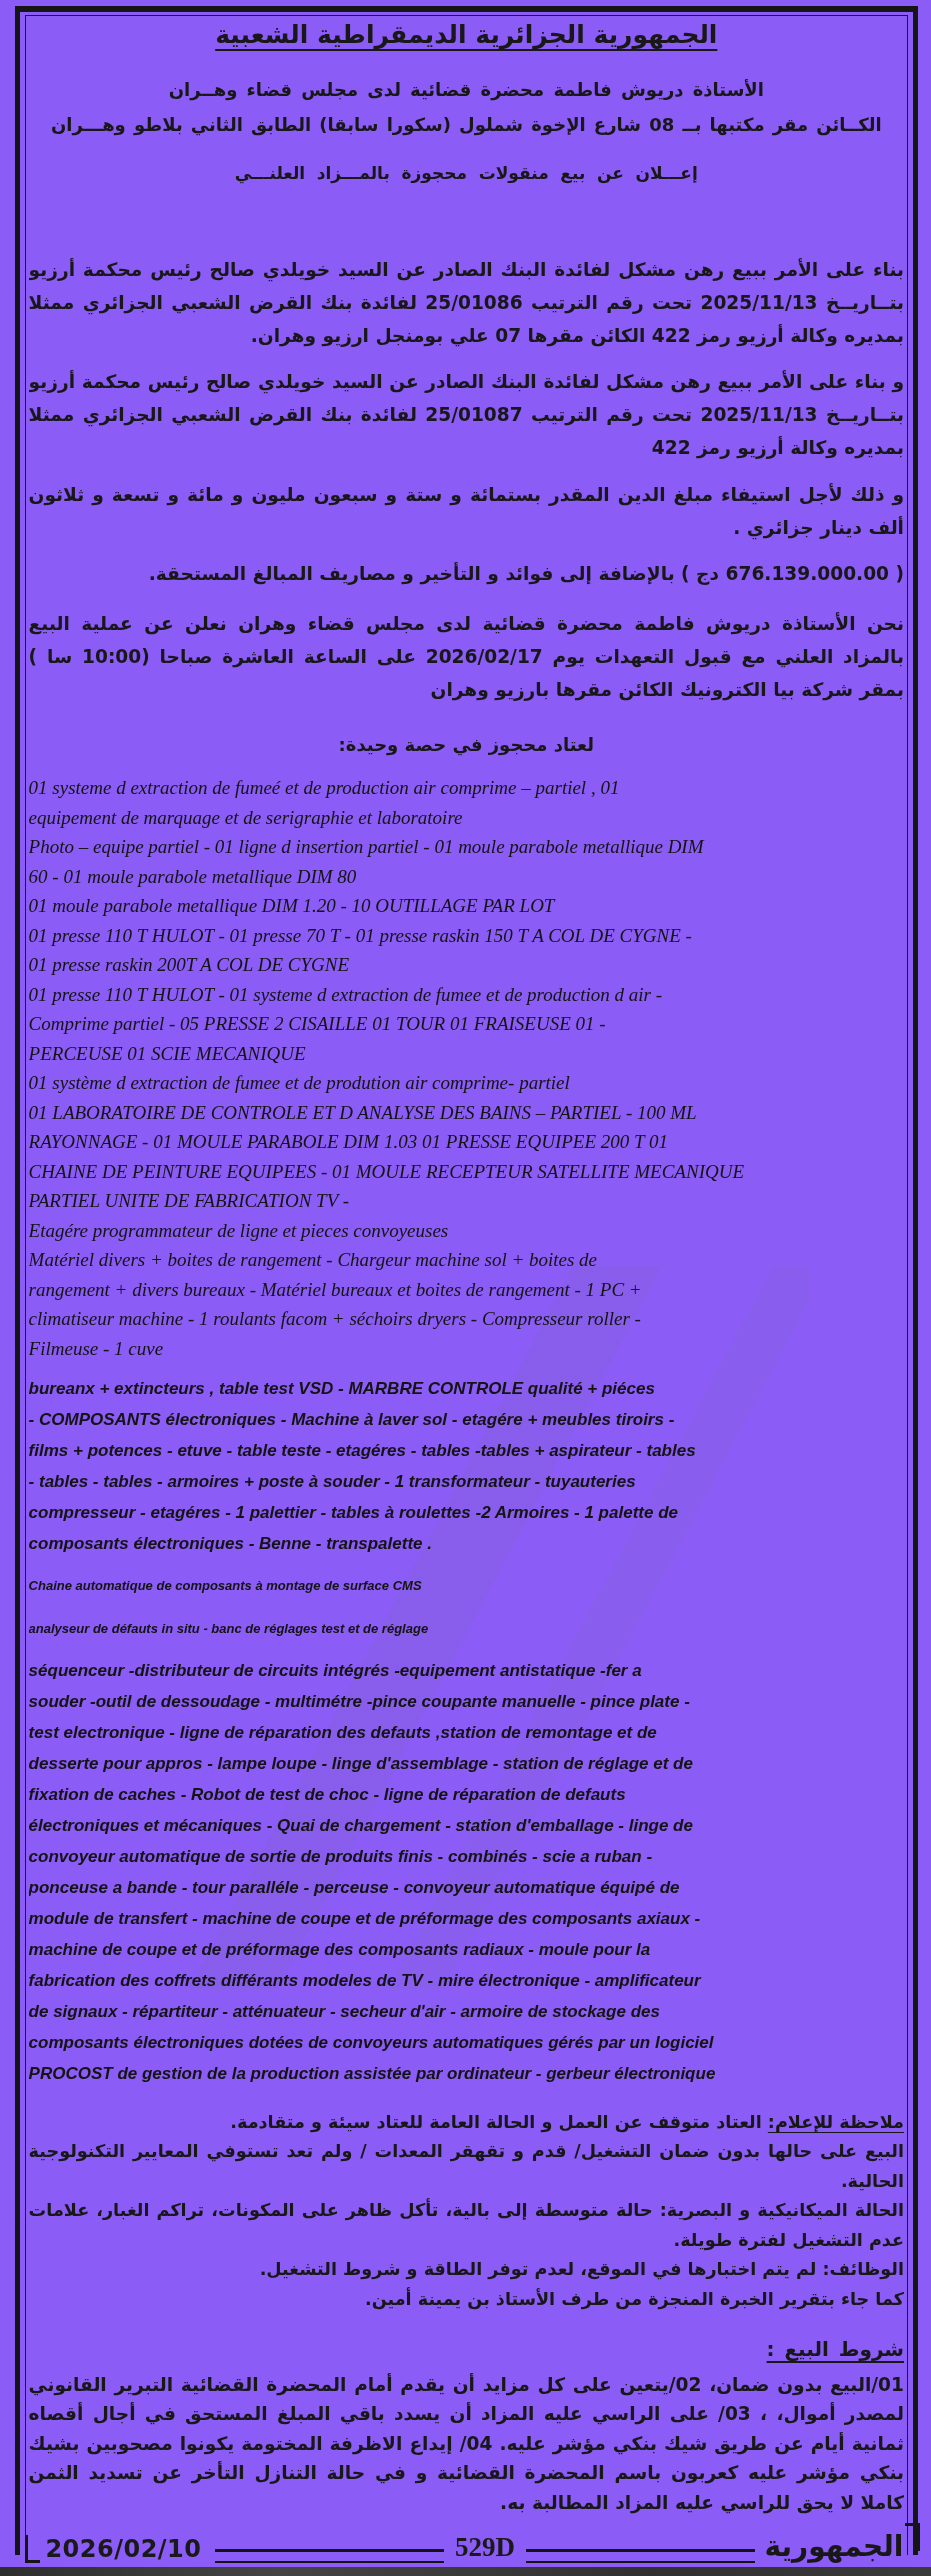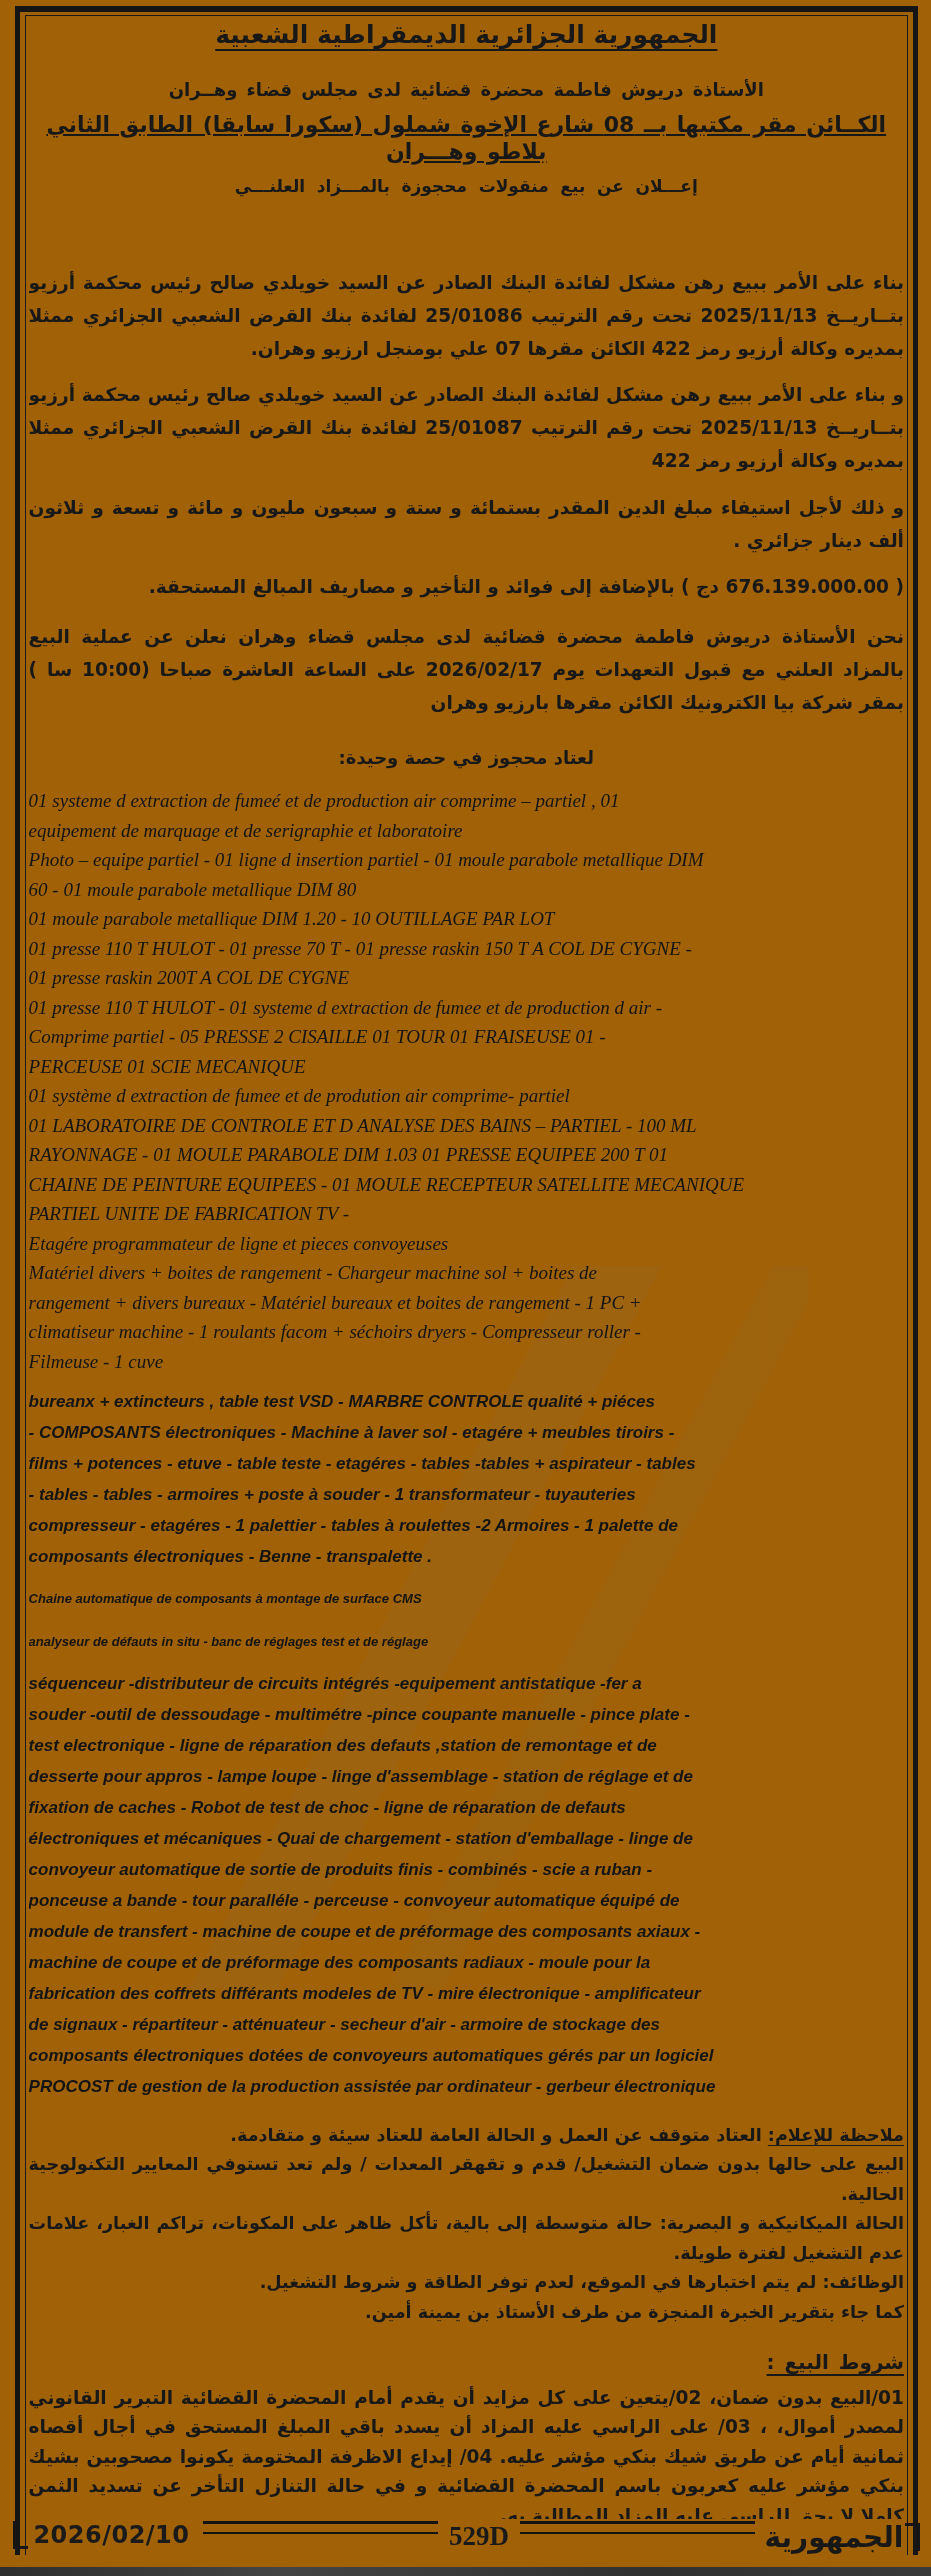--- a/index.html
+++ b/index.html
@@ -4,21 +4,21 @@
 <style>
   html,body{margin:0;padding:0;}
   body{
     width:931px;height:2576px;
     background:#e9e9e6;
     font-family:"DejaVu Sans",sans-serif;
     -webkit-font-smoothing:antialiased;
   }
   .page{
     position:relative;width:931px;height:2576px;
-    background:#a16207;overflow:hidden;
+    background:#8b5cf6;overflow:hidden;
     color:#1a1a1a;
   }
   
   .frame{
     position:absolute;top:5.7px;left:15.2px;right:13.3px;bottom:21px;
     border-top:6.7px solid #151515;
     border-left:5.7px solid #151515;
     border-right:5.7px solid #151515;
   }
   .frame-inner{
@@ -32,21 +32,21 @@
     position:absolute;top:19px;left:28.6px;right:27px;bottom:57px;
     overflow:hidden;
   }
   .ar{direction:rtl;unicode-bidi:plaintext;font-weight:700;color:#181818;}
   .republic{
     font-size:25px;line-height:32px;text-align:center;
     text-decoration:underline;text-underline-offset:5.7px;
     margin:0 0 25px 0;letter-spacing:0.5px;
   }
   .officer{font-size:18px;line-height:27px;text-align:center;margin-bottom:7.6px;word-spacing:2.9px;}
-  .address{font-size:22px;line-height:27px;text-align:center;margin-bottom:7px;word-spacing:1.9px;text-decoration:underline;}
+  .address{font-size:18px;line-height:27px;text-align:center;margin-bottom:21px;word-spacing:1.9px;}
   .notice-title{
     font-size:17px;line-height:28.6px;text-align:center;
     margin-bottom:66px;word-spacing:5.7px;letter-spacing:0.5px;
   }
   .para{
     font-size:18.6px;line-height:33px;text-align:justify;text-align-last:right;
     margin-bottom:13.3px;
   }
   .amount{margin-bottom:17px;}
   .announce{margin-bottom:25px;}
@@ -64,21 +64,21 @@
   .note-heading{text-decoration:underline;text-underline-offset:3.8px;}
   .cond-heading{
     font-size:20px;line-height:28.6px;text-align:right;
     text-decoration:underline;text-underline-offset:4.8px;
     margin-bottom:5.7px;word-spacing:2.9px;
   }
   .cond-body{font-size:18.6px;line-height:29.5px;text-align:justify;text-align-last:right;margin-bottom:13px;}
   
   .footer{
     position:absolute;left:0;right:0;bottom:13.3px;height:42px;
-    display:flex;align-items:flex-start;
+    display:flex;align-items:flex-end;padding-left:12px;
   }
   .bracket{width:11.4px;height:25px;flex:0 0 auto;}
   .bracket-left{border-left:3.8px solid #151515;border-bottom:3.8px solid #151515;margin-left:13.3px;}
   .bracket-right{border-right:3.8px solid #151515;border-top:3.8px solid #151515;margin-right:11.4px;align-self:flex-start;margin-top:1.9px;}
   .dline{flex:1 1 auto;height:8.6px;border-top:3.8px solid #131313;border-bottom:2.9px solid #131313;margin:0 7.6px;}
   .footer-date{
     direction:ltr;font-family:"DejaVu Sans",sans-serif;font-weight:700;
     font-size:24px;padding:0 5.7px;letter-spacing:0.5px;
   }
   .footer-code{

